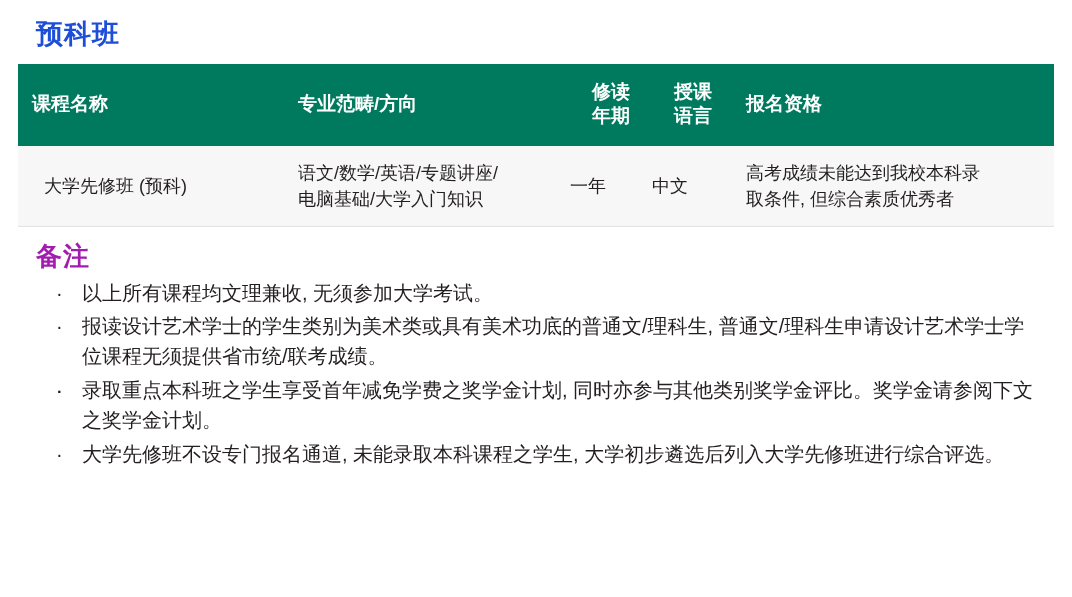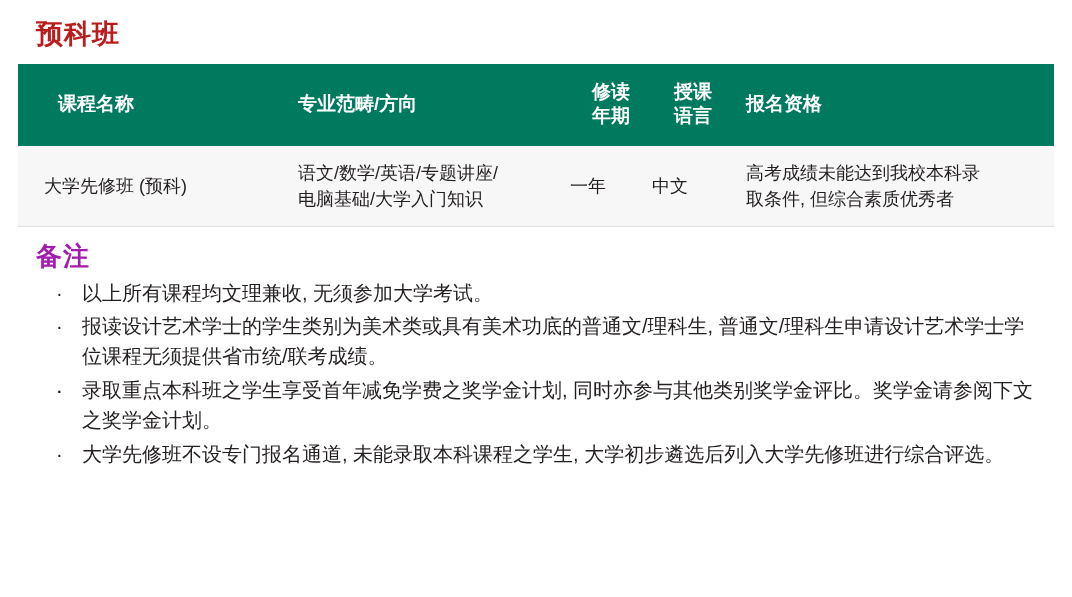--- a/index.html
+++ b/index.html
@@ -15,21 +15,21 @@
     overflow: hidden;
   }
   .page {
     position: relative;
     width: 1072px;
     height: 597px;
     box-sizing: border-box;
     padding: 0 18px;
   }
   .section-title {
-    color: #b91c1c;
+    color: #1d4ed8;
     font-size: 27px;
     font-weight: bold;
     letter-spacing: 1px;
     margin: 16px 0 12px 18px;
   }
   
   .course-table {
     width: 1036px;
     border-collapse: collapse;
     table-layout: fixed;
@@ -37,21 +37,21 @@
   .course-table thead th {
     background: #007a5e;
     color: #ffffff;
     font-size: 19px;
     font-weight: bold;
     text-align: left;
     padding: 16px 0 18px 0;
     vertical-align: middle;
     line-height: 1.25;
   }
-  .course-table thead th.c1 { padding-left: 40px; margin-top: 27px; }
+  .course-table thead th.c1 { padding-left: 14px; margin-top: 27px; }
   .course-table thead th.c2 { padding-left: 10px; }
   .course-table thead th.c3,
   .course-table thead th.c4 { text-align: center; padding-left: 0; }
   .course-table thead th.c5 { padding-left: 12px; }
 
   .course-table tbody td {
     background: #f7f7f7;
     font-size: 18px;
     color: #231f20;
     padding: 14px 0;

